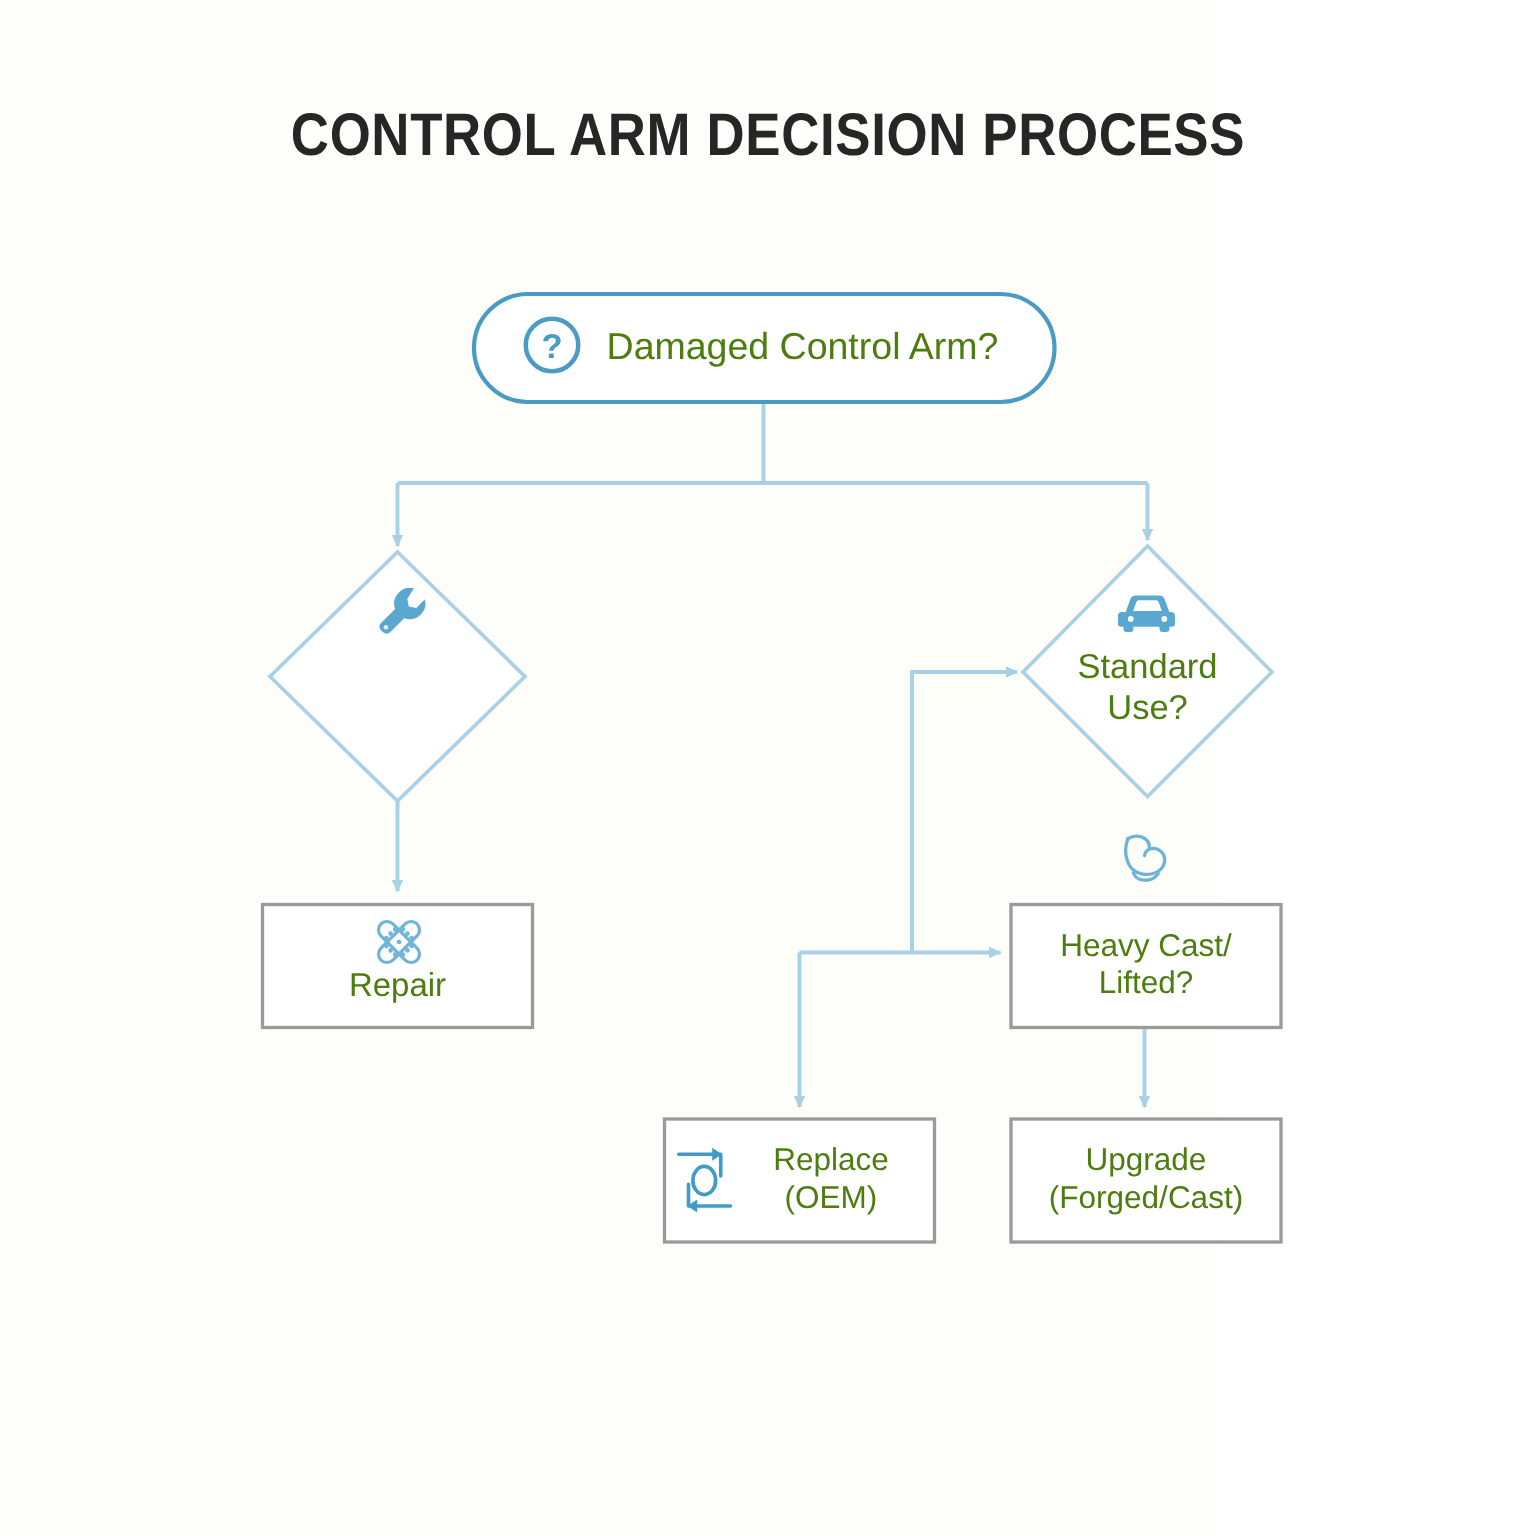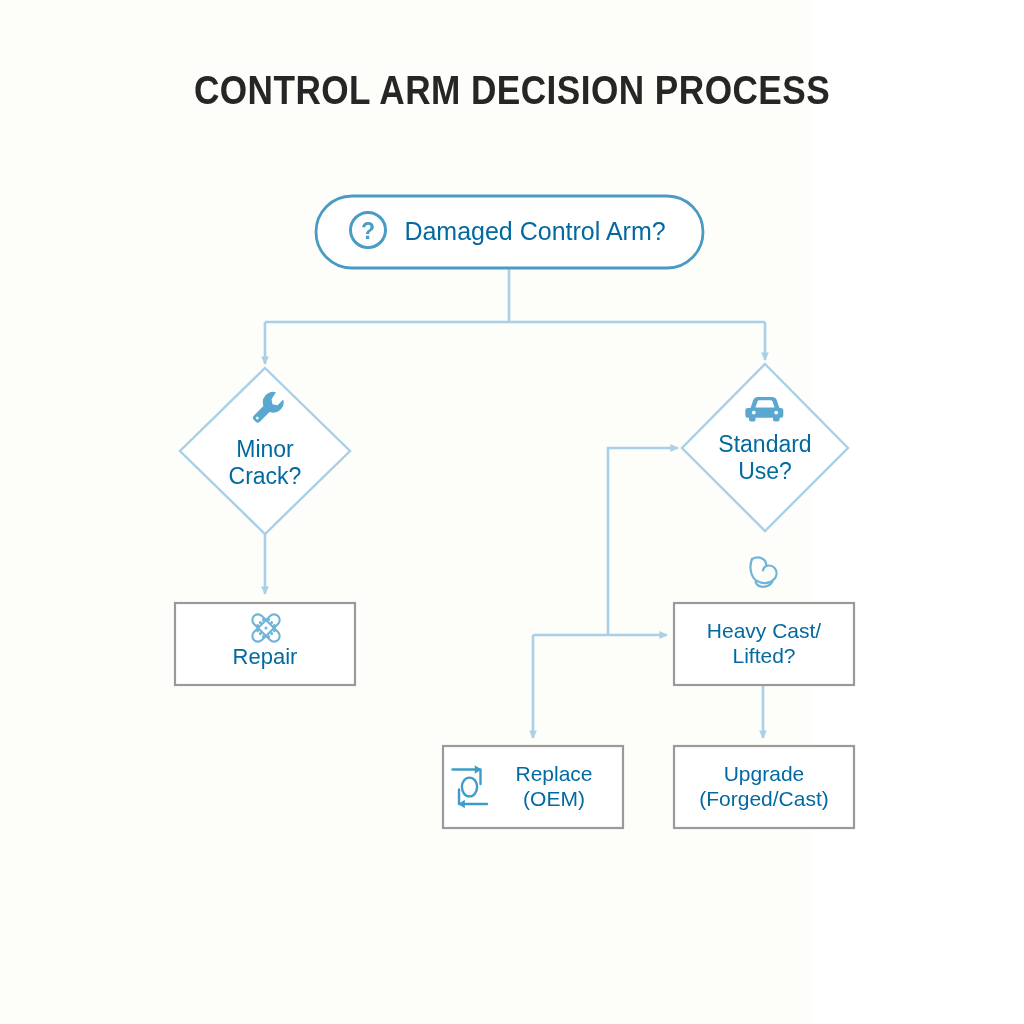--- a/index.html
+++ b/index.html
@@ -42,21 +42,21 @@
     width: 1024px;
     height: 1024px;
     overflow: visible;
   }
   .node-label {
     position: absolute;
     display: flex;
     align-items: center;
     justify-content: center;
     text-align: center;
-    color: #0369a1;
+    color: #4d7c0f;
     font-family: "Liberation Sans", sans-serif;
     line-height: 1.18;
     white-space: pre-line;
     pointer-events: none;
   }
   .icon-holder {
     position: absolute;
     pointer-events: none;
   }
 </style>
@@ -195,22 +195,20 @@
         <path d="M27.8 3.2 L34.4 7.5 L27.8 11.8" fill="#3f9cc8" stroke="none"></path>
         <path d="M40.0 42.0 L12.0 42.0 L12.0 27.5"></path>
         <path d="M17.8 46.3 L11.2 42.0 L17.8 37.7" fill="#3f9cc8" stroke="none"></path>
         <ellipse cx="22.5" cy="25.0" rx="7.6" ry="9.4"></ellipse>
       </g>
     </svg>
   </div>
 
   <div class="node-label" style="left:390px; top:196px; width:290px; height:72px; font-size:25px;">Damaged Control Arm?</div>
 
-  <div class="node-label" style="left:185px; top:427px; width:160px; height:72px; font-size:23px;">Minor
-Crack?</div>
 
   <div class="node-label" style="left:685px; top:422px; width:160px; height:72px; font-size:23px;">Standard
 Use?</div>
 
   <div class="node-label" style="left:175px; top:640px; width:180px; height:34px; font-size:22px;text-align:right;">Repair</div>
 
   <div class="node-label" style="left:672px; top:608px; width:184px; height:72px; font-size:21px;">Heavy Cast/
 Lifted?</div>
 
   <div class="node-label" style="left:488px; top:751px; width:132px; height:72px; font-size:21px;">Replace

